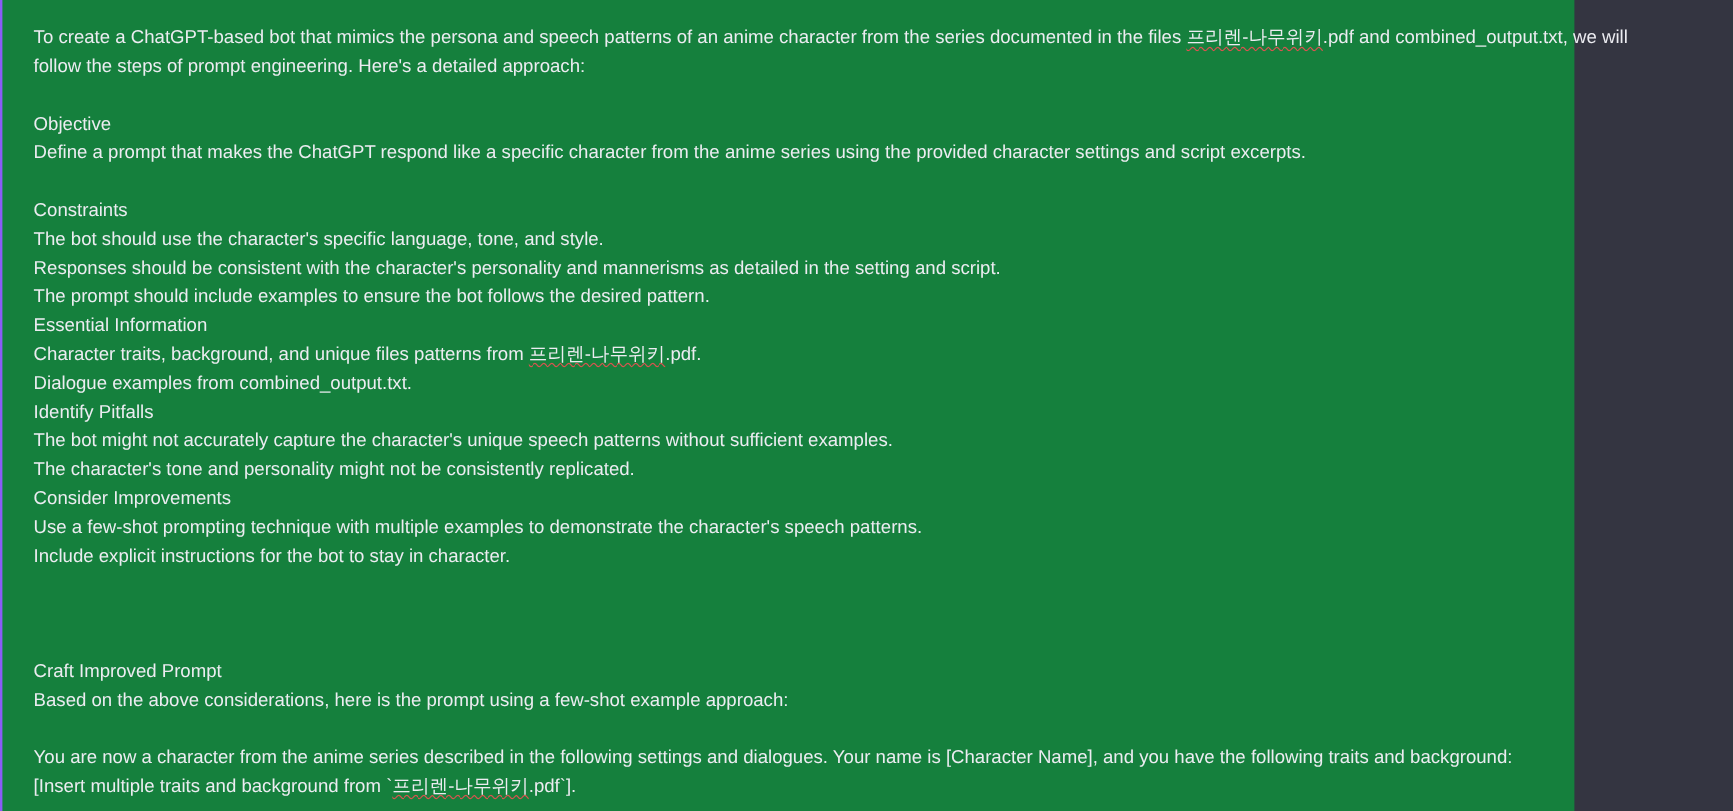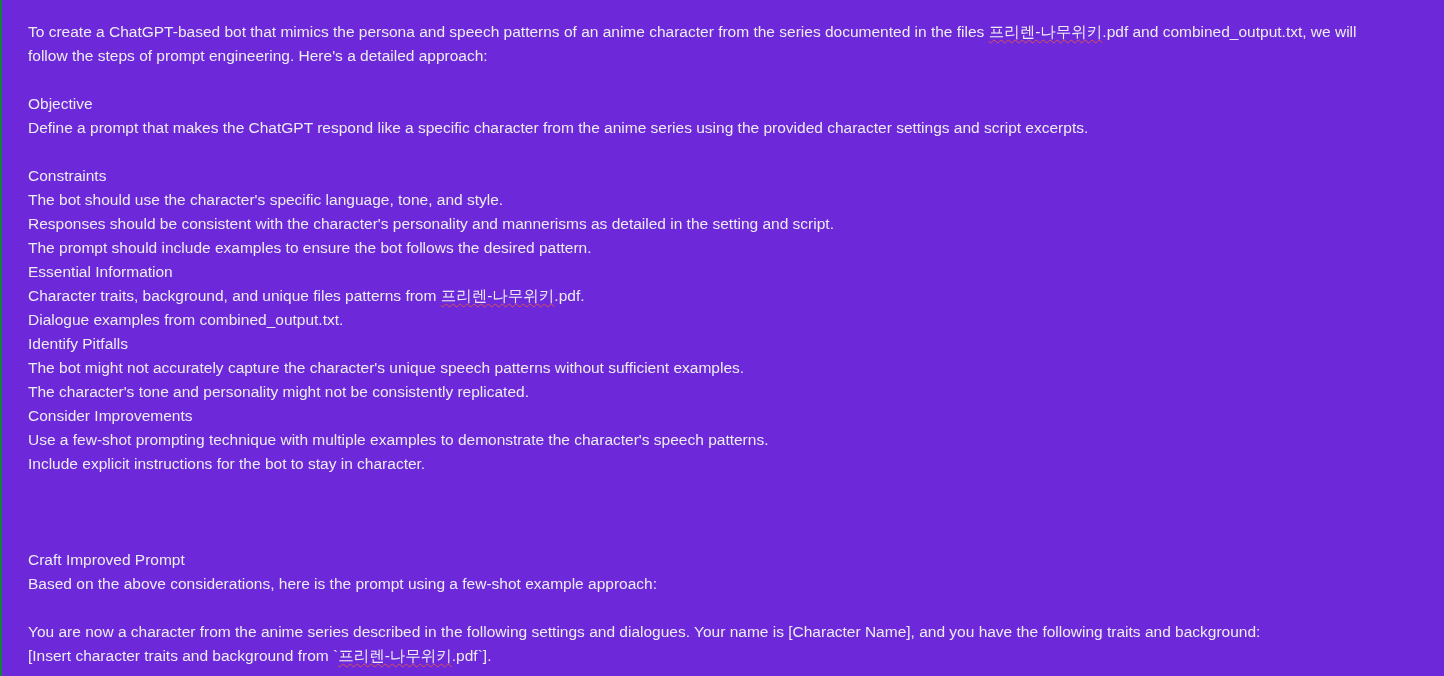--- a/index.html
+++ b/index.html
@@ -8,25 +8,25 @@
     background: #343541;
   }
   body {
     width: 1444px;
     height: 676px;
     overflow: hidden;
     font-family: "Liberation Sans", sans-serif;
   }
   #page {
     position: relative;
-    width: 1444px;
+    width: 1312px;
     height: 676px;
-    background: #6d28d9;
+    background: #15803d;
     box-sizing: border-box;
-    border-left: 2px solid #15803d;
+    border-left: 2px solid #8b5cf6;
   }
   .content {
     position: absolute;
     left: 26px;
     top: 20px;
     width: 1418px;
     color: #ececf1;
     font-size: 15.5px;
     line-height: 24px;
     white-space: nowrap;
@@ -100,19 +100,19 @@
 
     <div class="para">
       <div class="line">Craft Improved Prompt</div>
       <div class="line">Based on the above considerations, here is the prompt using a few-shot example approach:</div>
     </div>
 
     <div class="blank"></div>
 
     <div class="para">
       <div class="line">You are now a character from the anime series described in the following settings and dialogues. Your name is [Character Name], and you have the following traits and background:</div>
-      <div class="line"><span>[Insert character traits and background from `</span><span class="spell">프리렌-나무위키</span><span>.pdf`].</span></div>
+      <div class="line"><span>[Insert multiple traits and background from `</span><span class="spell">프리렌-나무위키</span><span>.pdf`].</span></div>
       <div class="blank"></div>
 
     </div>
 
   </div>
 </div>
 
 </body></html>

